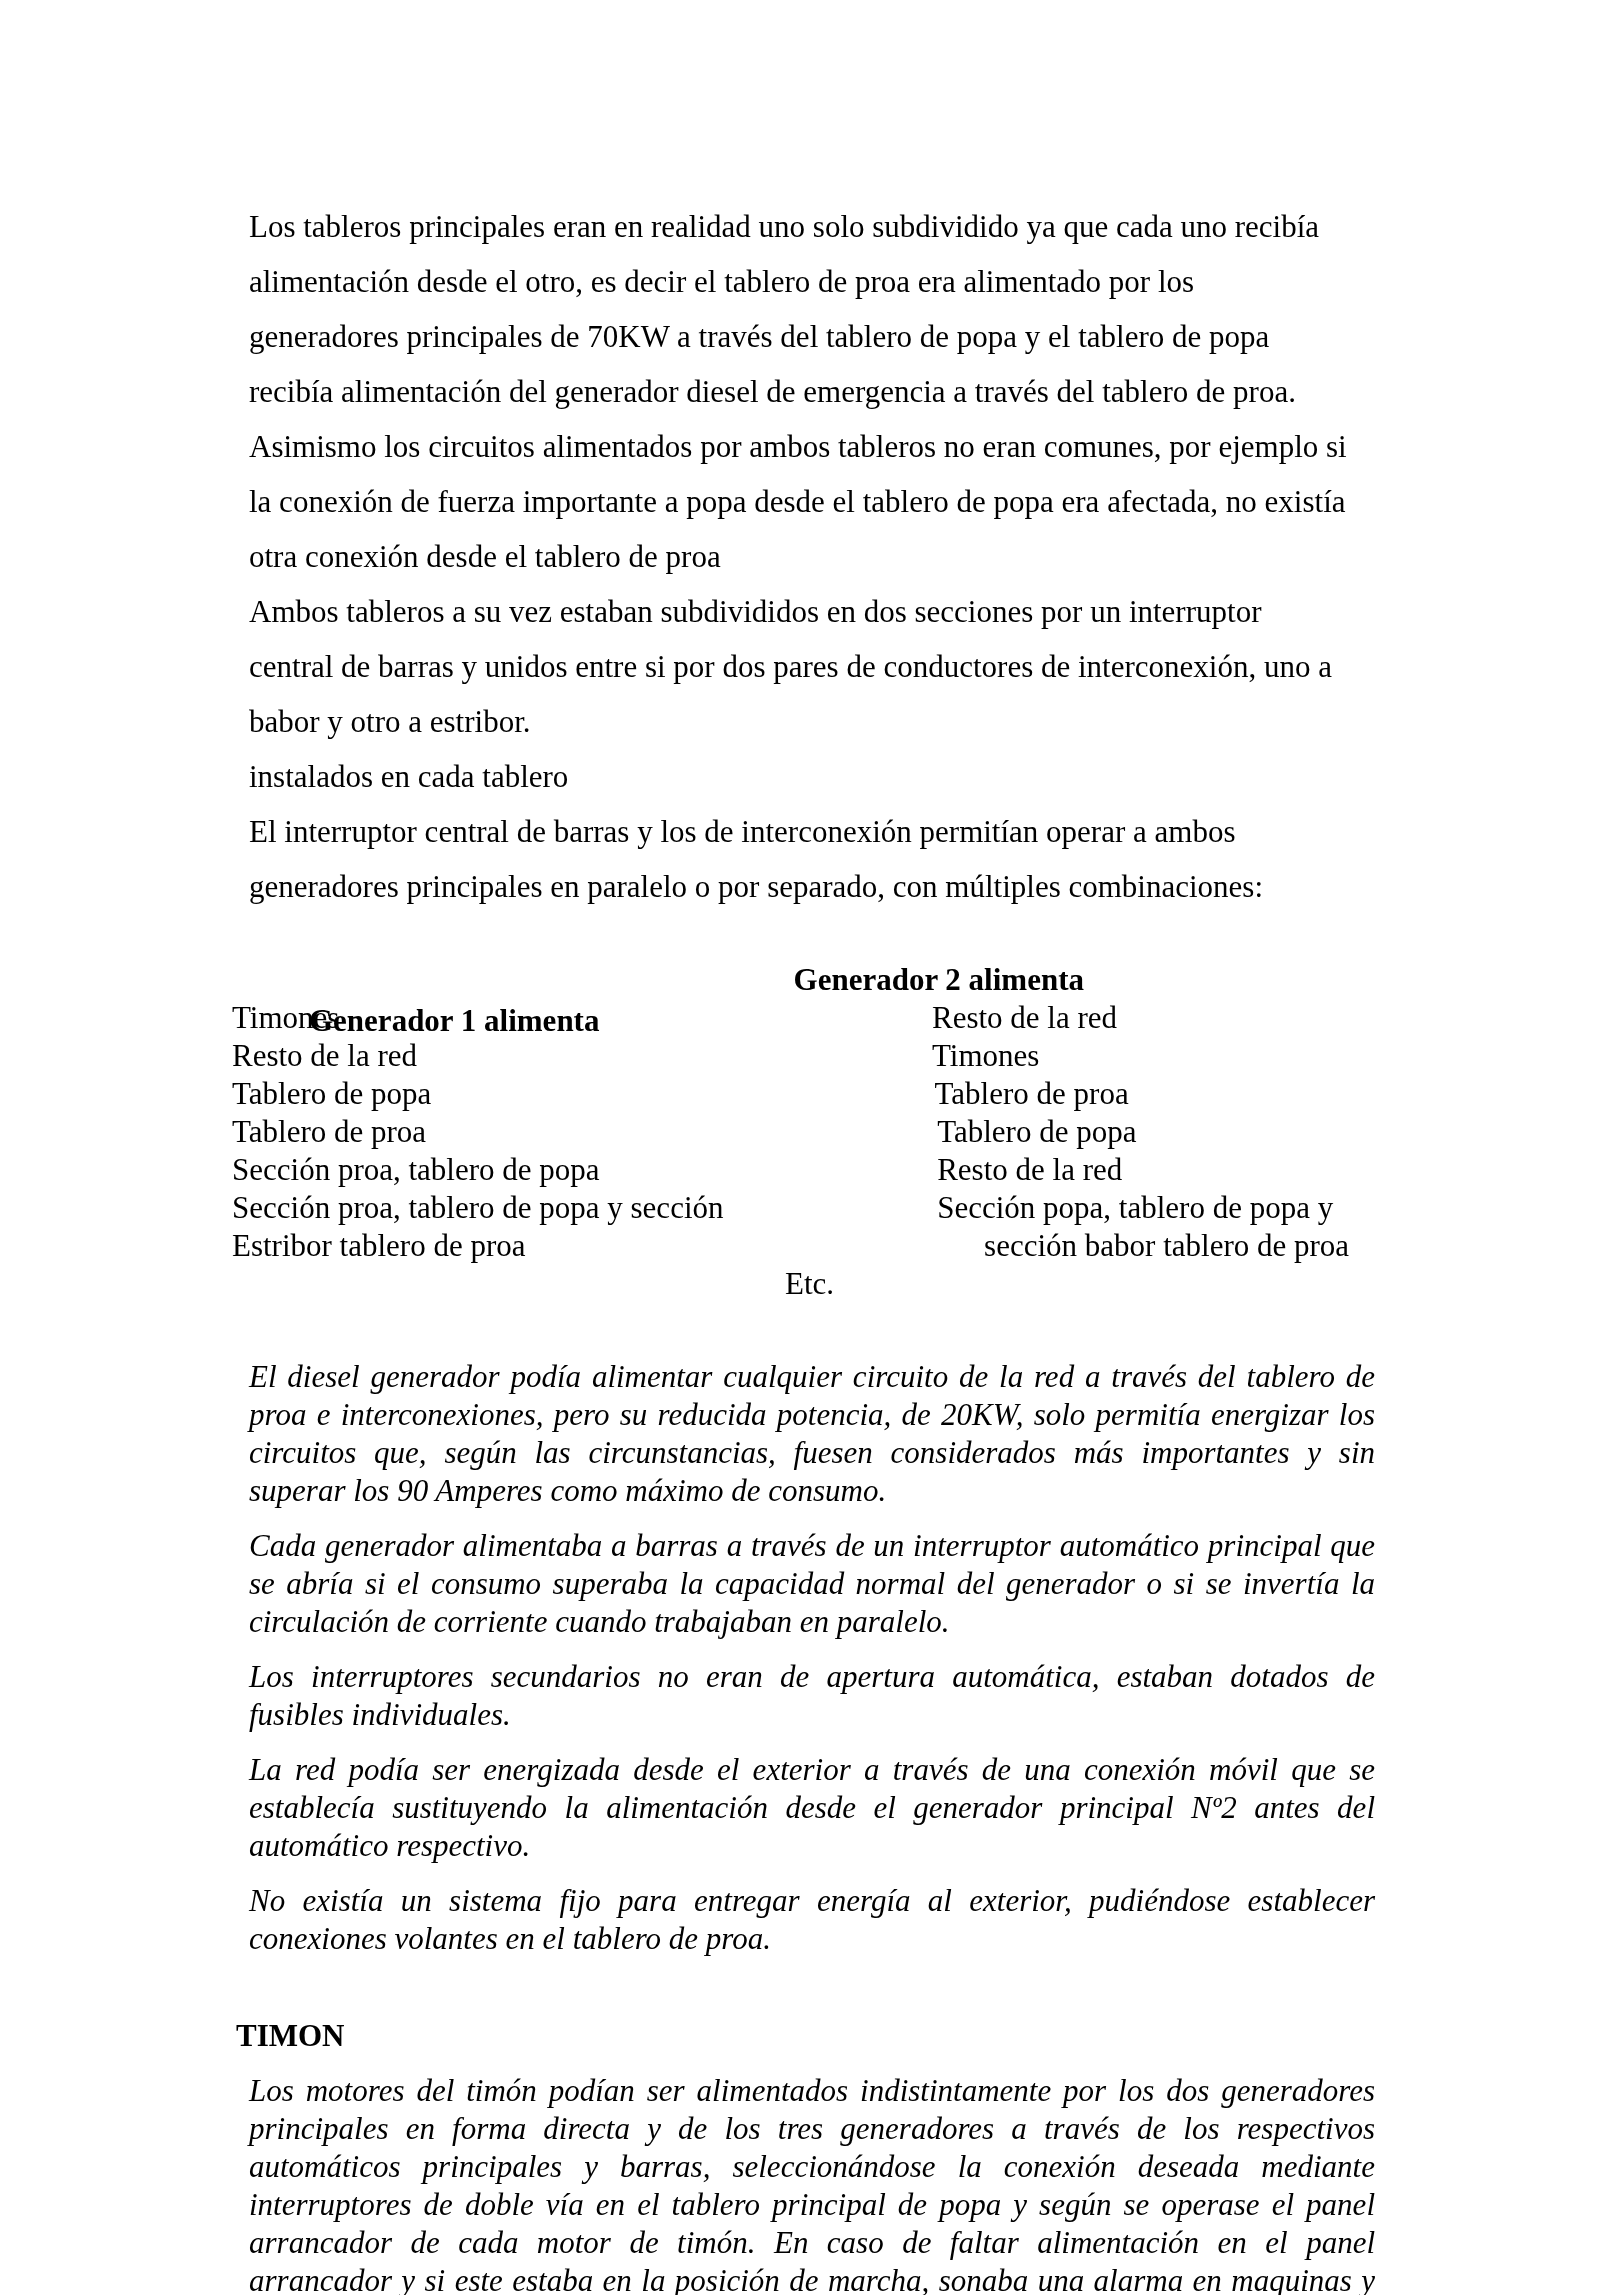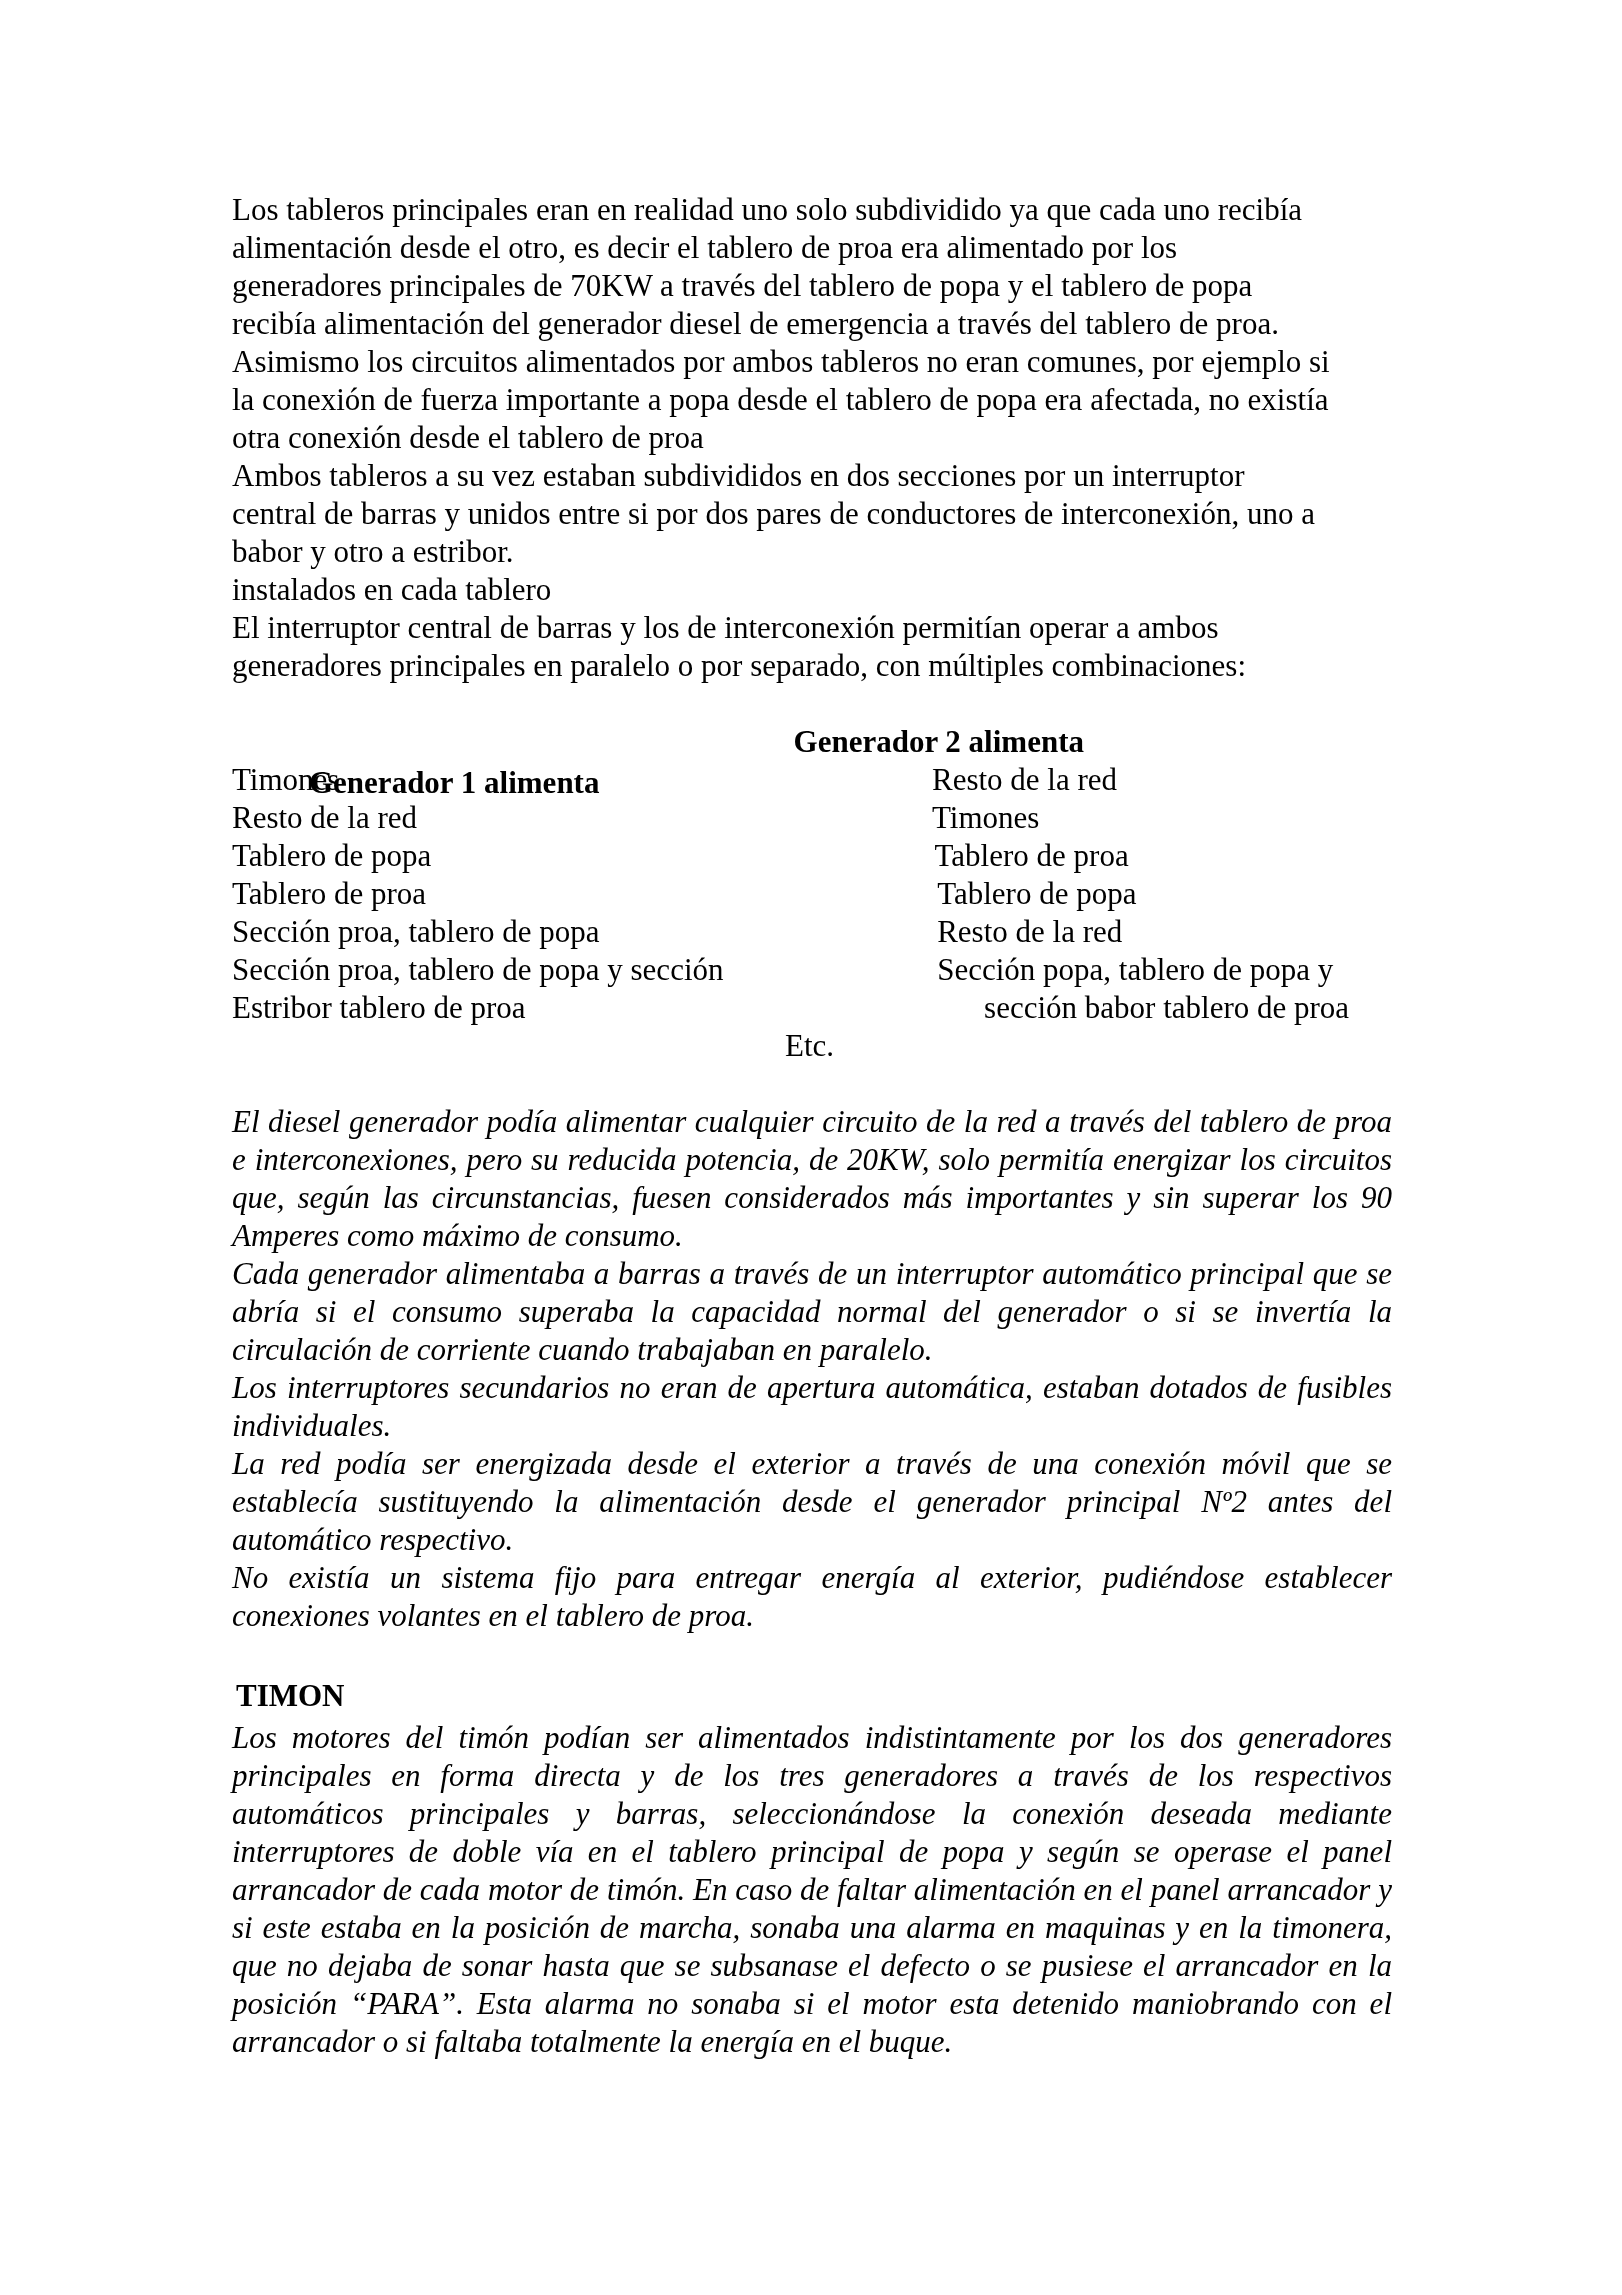--- a/index.html
+++ b/index.html
@@ -17,21 +17,21 @@
     }
     .page {
       position: absolute;
       left: 232px;
       top: 191px;
       width: 1160px;
       font-size: 31px;
       line-height: 38px;
     }
     .p {
-      margin: 0;
+      margin: 17px;
     }
     .ragged {
       text-align: left;
     }
     .justified {
       text-align: justify;
       font-style: italic;
     }
     .gap {
       height: 38px;

